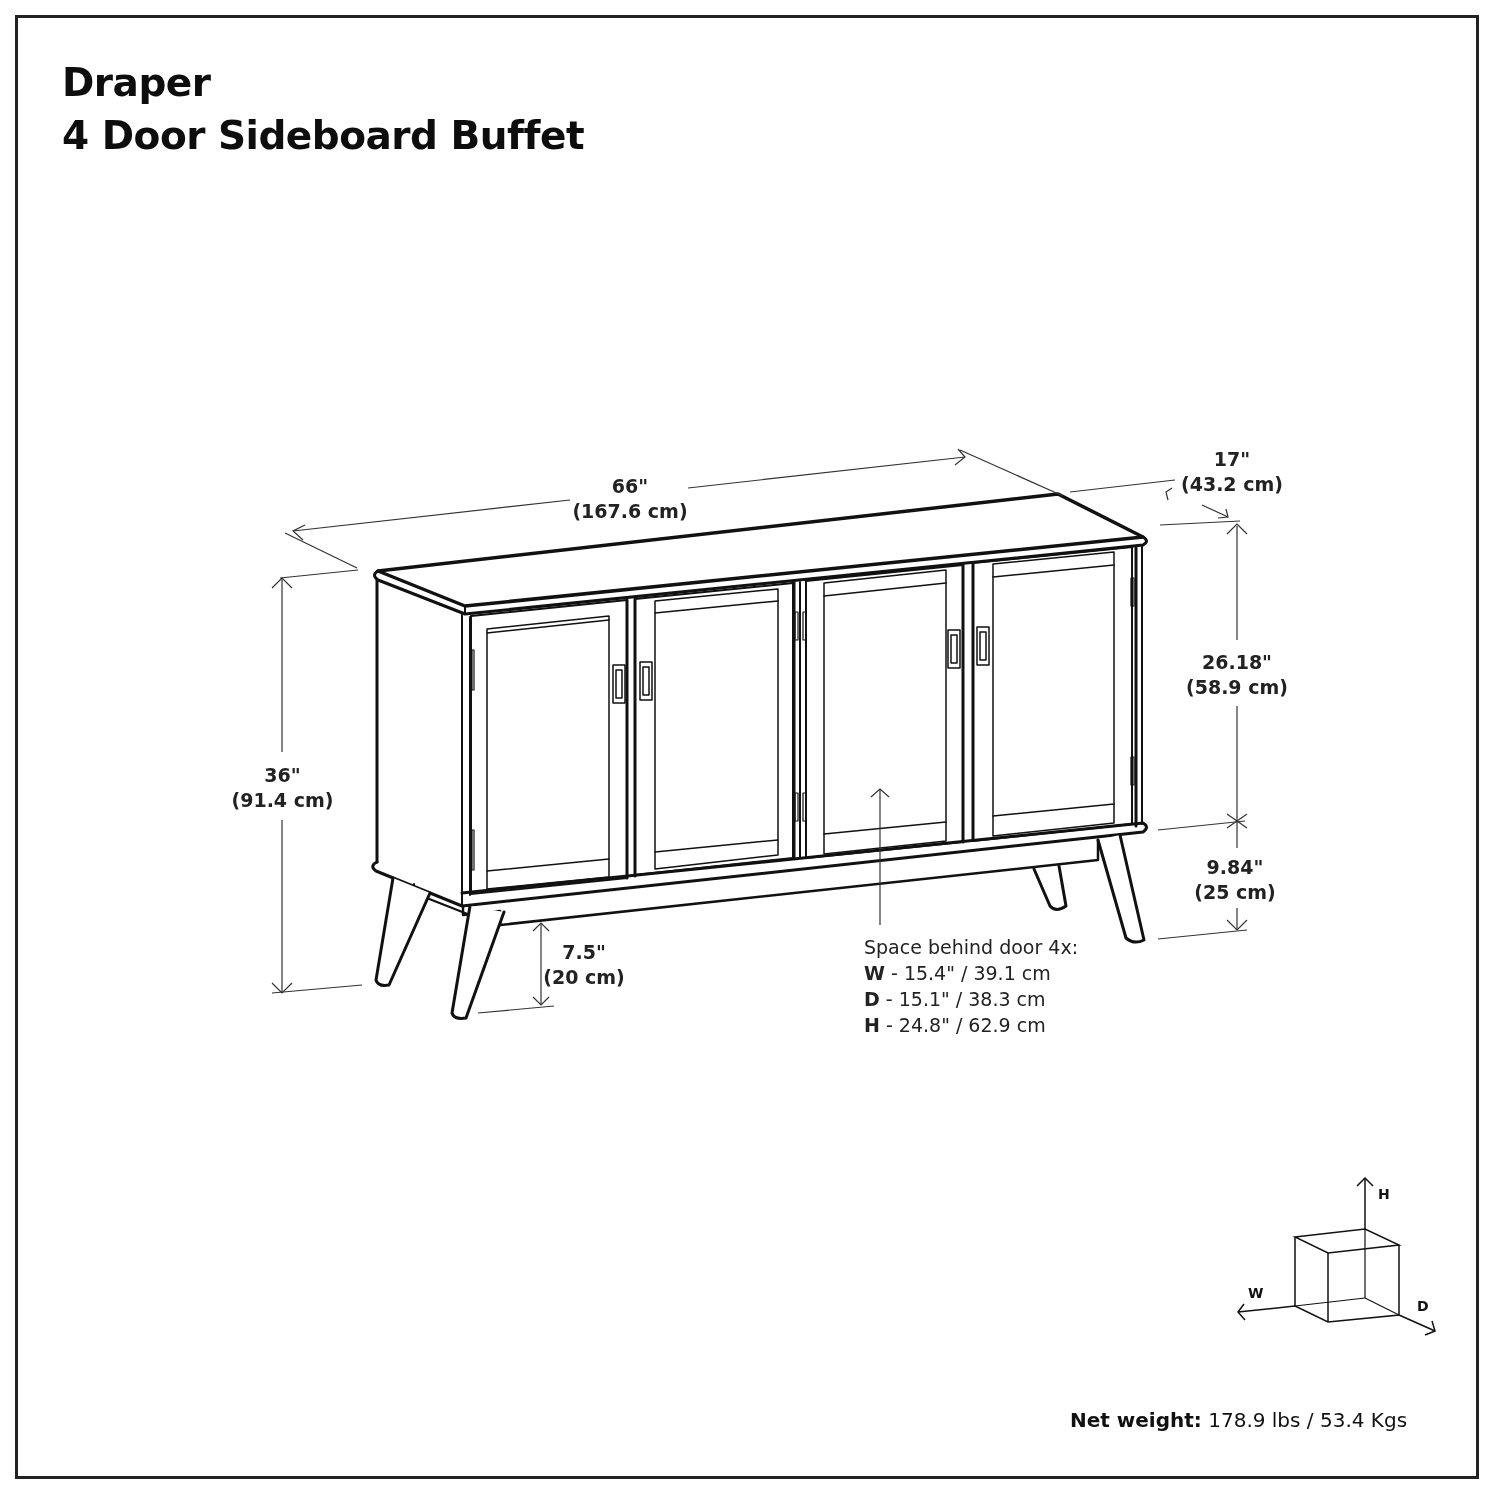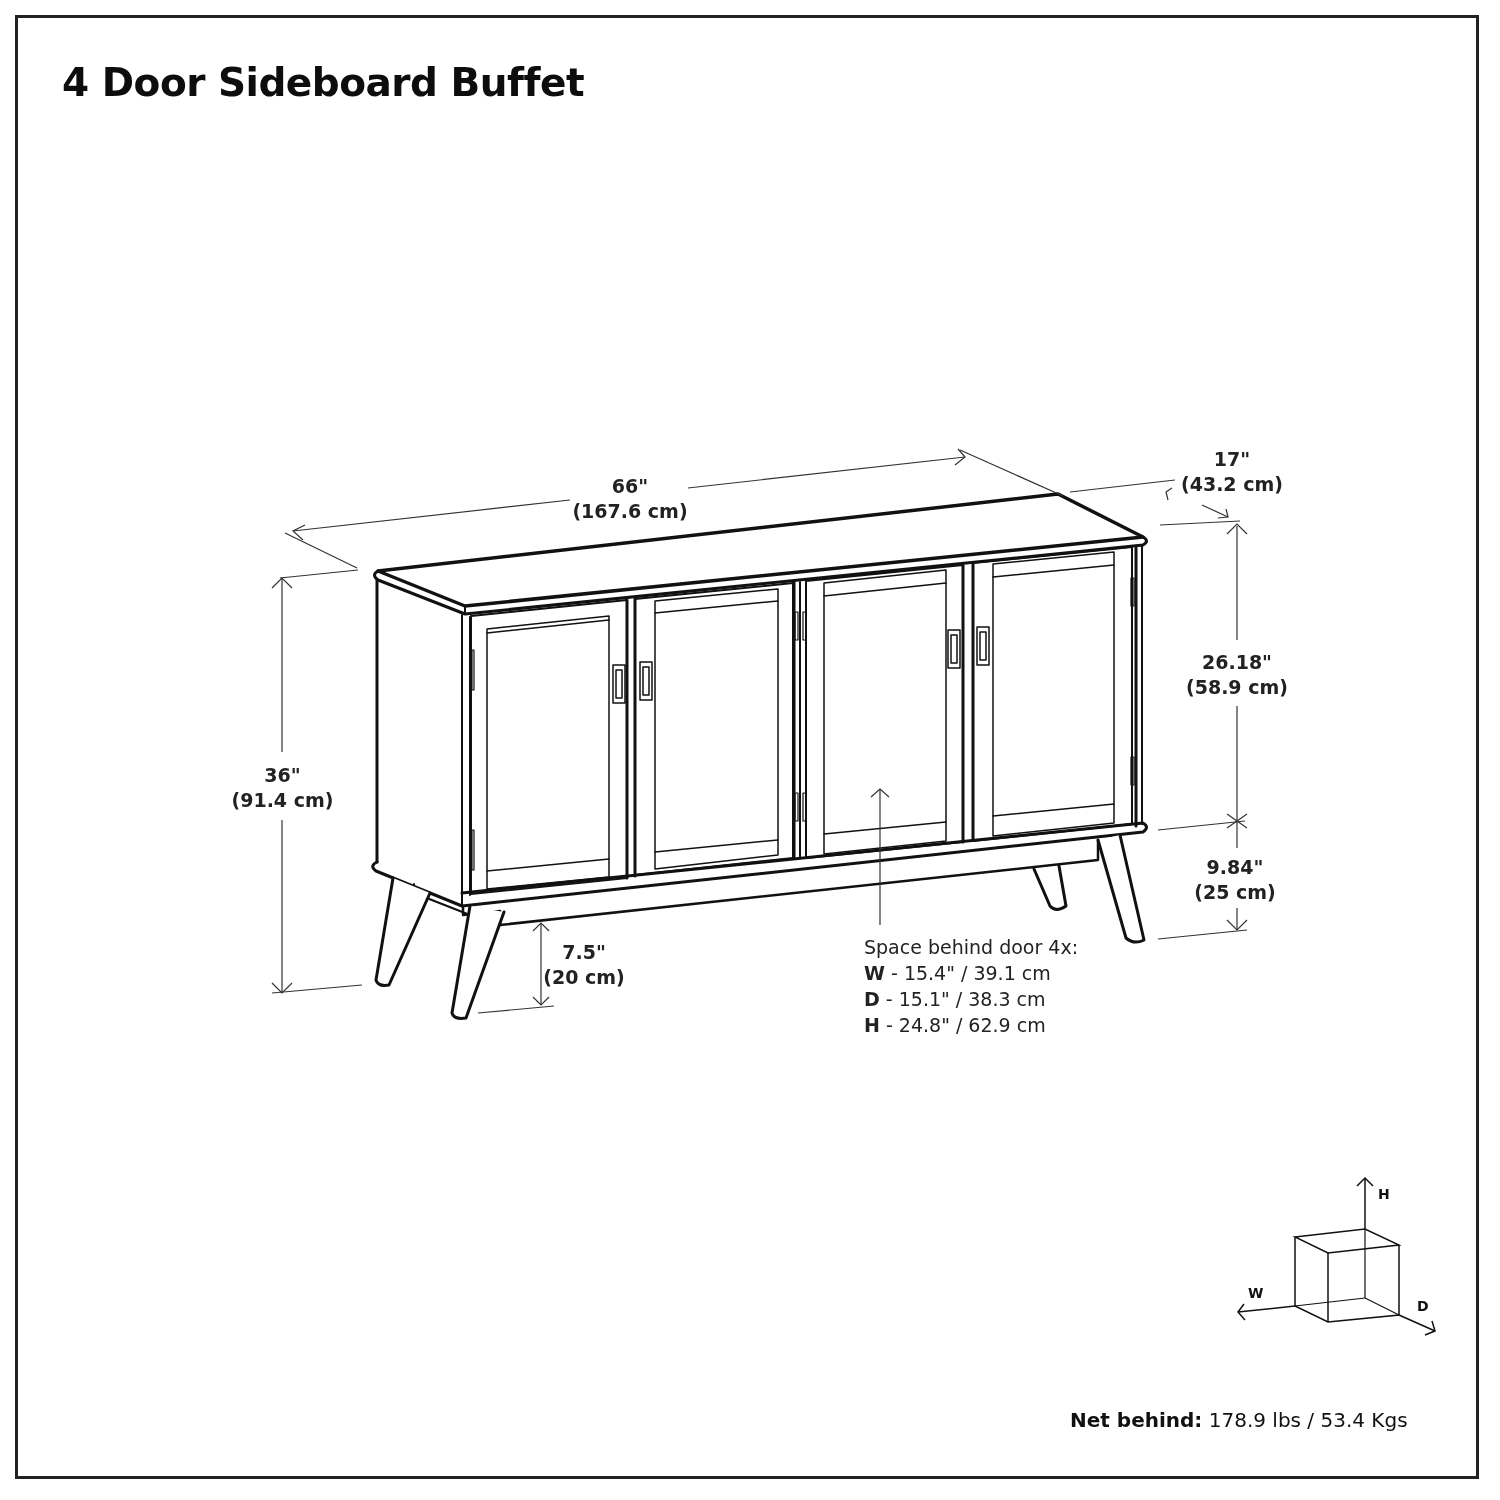--- a/index.html
+++ b/index.html
@@ -15,20 +15,21 @@
   .axis-lbl { position: absolute; font-size: 14px; font-weight: bold; color: #111; }
   .weight { position: absolute; left: 1070px; top: 1408px; font-size: 20px; color: #111; white-space: nowrap; }
   .weight b { font-weight: bold; }
 </style>
 </head>
 <body>
 
 <div class="frame"></div>
 
 <div class="title">
+  <div>Draper</div>
   <div>4 Door Sideboard Buffet</div>
 </div>
 
 <svg class="drawing" viewBox="0 0 1500 1500" xmlns="http://www.w3.org/2000/svg">
   <g fill="none" stroke="#111" stroke-linecap="round" stroke-linejoin="round">
 
     <g>
       <path d="M378,571 L1058,494 L1143,537 L465,606 Z" stroke-width="3.5" fill="#fff"></path>
       <path d="M378,571 Q371,575 378,580 L465,614 L1143,545 Q1150,541 1143,537" stroke-width="3"></path>
       <line x1="465" y1="606" x2="465" y2="614" stroke-width="2"></line>
@@ -203,14 +204,14 @@
   <div><b>W</b><span> - 15.4" / 39.1 cm</span></div>
   <div><b>D</b><span> - 15.1" / 38.3 cm</span></div>
   <div><b>H</b><span> - 24.8" / 62.9 cm</span></div>
 </div>
 
 <div class="axis-lbl" style="left:1378px; top:1186px;">H</div>
 <div class="axis-lbl" style="left:1248px; top:1285px;">W</div>
 <div class="axis-lbl" style="left:1417px; top:1298px;">D</div>
 
 <div class="weight">
-  <b>Net behind:</b><span> 178.9 lbs / 53.4 Kgs</span>
+  <b>Net weight:</b><span> 178.9 lbs / 53.4 Kgs</span>
 </div>
 
 </body></html>

